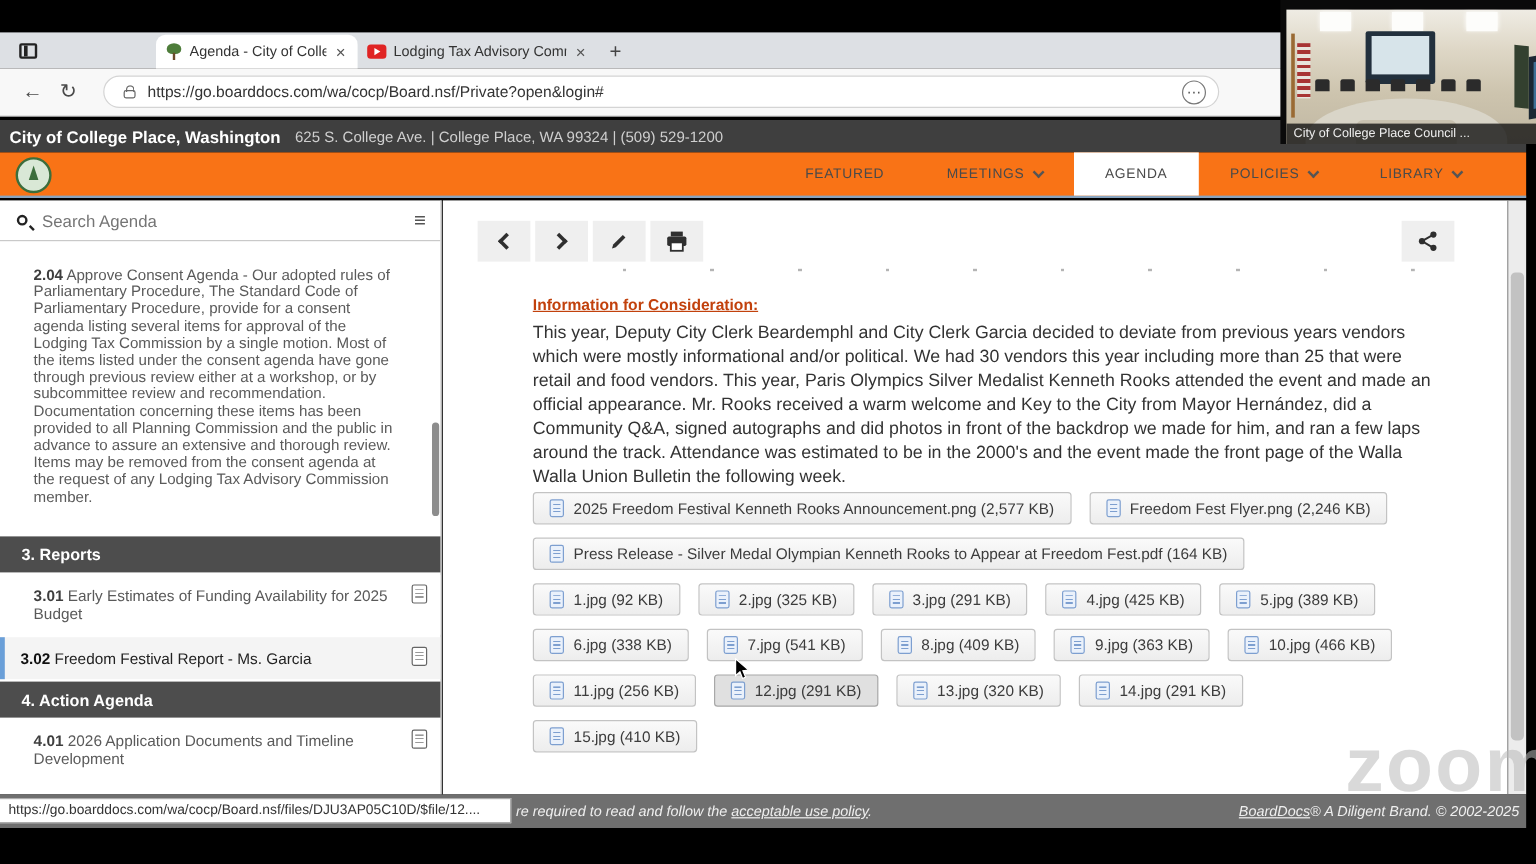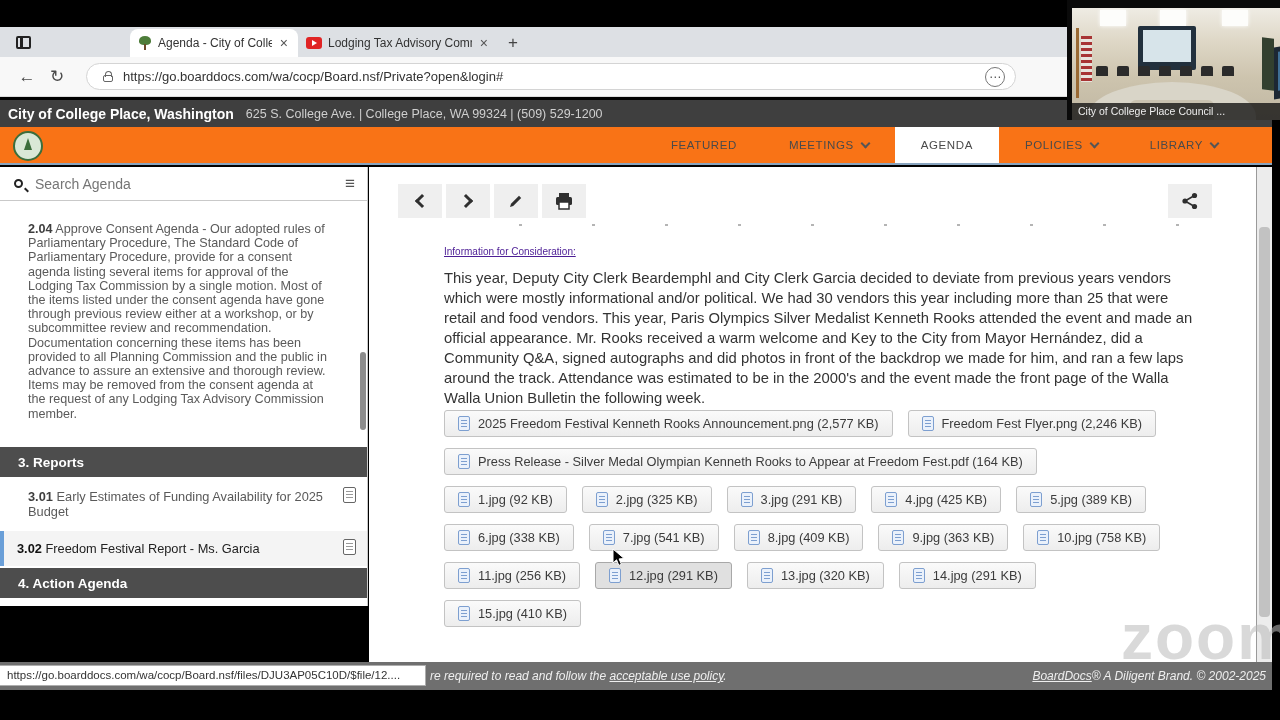--- a/index.html
+++ b/index.html
@@ -38,21 +38,21 @@
   .siteheader .t{font-size:14px;font-weight:bold;margin-left:8px;}
   .siteheader .s{font-size:12.5px;color:#cfcfcf;margin-left:12px;}
   .navbar{position:absolute;left:0;top:127px;width:1272px;height:38px;background:#f97316;border-bottom:2px solid #88a4bf;display:flex;justify-content:flex-end;align-items:stretch;padding-right:28px;}
   .seal{position:absolute;left:13px;top:4px;width:30px;height:30px;border-radius:50%;background:#d9e8d6;border:2px solid #3c6e3c;}
   .seal:before{content:'';position:absolute;left:9px;top:5px;border-left:4px solid transparent;border-right:4px solid transparent;border-bottom:12px solid #3c6e3c;}
   .nav-item{display:flex;align-items:center;padding:0 26px;font-size:11.5px;letter-spacing:.6px;color:#4a4a4a;}
   .nav-item.active{background:#fff;}
   .chev{width:7px;height:7px;border-right:2px solid #555;border-bottom:2px solid #555;transform:rotate(45deg);margin:-3px 0 0 8px;}
 
   
-  .sidebar{position:absolute;left:0;top:167px;width:368px;height:439px;background:#fff;border-right:1px solid #c9c9c9;overflow:hidden;}
+  .sidebar{position:absolute;left:0;top:167px;width:368px;height:495px;background:#fff;border-right:1px solid #c9c9c9;overflow:hidden;}
   .searchrow{height:34px;border-bottom:1px solid #c9c9c9;display:flex;align-items:center;}
   .mag{width:9px;height:9px;border:2px solid #222;border-radius:50%;position:relative;margin:0 10px 0 14px;flex:none;}
   .mag:before{content:'';position:absolute;left:8px;top:8px;width:5px;height:2px;background:#222;transform:rotate(45deg);}
   .search-ph{flex:1;font-size:14px;color:#8a8a8a;border:none;outline:none;background:transparent;}
   .hamb{font-size:17px;color:#555;margin-right:12px;}
   .item204{position:absolute;left:28px;top:55px;width:303px;font-size:12.6px;line-height:14.2px;color:#5a5a5a;}
   .item204 b{color:#3e3e3e;}
   .agenda-sections{position:absolute;left:0;top:280px;width:368px;}
   .sec-header{height:30px;background:#4d4d4d;color:#fff;font-size:13.5px;font-weight:bold;display:flex;align-items:center;padding-left:18px;margin-bottom:2px;}
   .agenda-item{position:relative;padding:10px 40px 10px 28px;font-size:12.8px;line-height:15px;color:#5a5a5a;background:#fff;margin-bottom:2px;}
@@ -67,21 +67,21 @@
   
   .main{position:absolute;left:369px;top:167px;width:887px;height:495px;background:#fff;overflow:hidden;}
   .toolbar{position:absolute;left:29px;top:17px;display:flex;gap:4px;}
   .tbtn{width:44px;height:34px;background:#efefef;display:flex;align-items:center;justify-content:center;}
   .tchev{width:10px;height:10px;border-right:3px solid #2f2f2f;border-bottom:3px solid #2f2f2f;}
   .tchev.left{transform:rotate(135deg);margin-left:4px;}
   .tchev.right{transform:rotate(-45deg);margin-right:4px;}
   .share-btn{position:absolute;right:44px;top:17px;width:44px;height:34px;background:#efefef;display:flex;align-items:center;justify-content:center;}
   .remnants{position:absolute;left:150px;top:57px;width:660px;height:2px;opacity:.55;
     background:repeating-linear-gradient(90deg,#777 0 3px,transparent 3px 73px);}
-  .info-head{position:absolute;left:75px;top:79px;font-size:10px;font-weight:normal;color:#4c1d95;text-decoration:underline;}
+  .info-head{position:absolute;left:75px;top:79px;font-size:13px;font-weight:bold;color:#c2410c;text-decoration:underline;}
   .paragraph{position:absolute;left:75px;top:101px;width:756px;font-size:14.8px;line-height:20px;color:#333;}
   .attachments{position:absolute;left:75px;top:243px;display:flex;flex-direction:column;gap:11px;}
   .att-row{display:flex;gap:15px;}
   .att-btn{display:flex;align-items:center;gap:8px;height:27px;padding:0 13px;background:linear-gradient(#fafafa,#ededed);
     border:1px solid #c3c3c3;border-radius:3px;font-size:12.8px;color:#3c3c3c;white-space:nowrap;}
   .att-btn.hovered{background:#e0e0e0;border-color:#a8a8a8;}
   .fileicon{width:12px;height:15px;border:1.5px solid #7d9fd0;border-radius:2px;background:#eaf1fb;position:relative;flex:none;}
   .fileicon:before{content:'';position:absolute;left:2px;top:3px;width:6px;height:8px;
     background:repeating-linear-gradient(180deg,#7d9fd0 0 1px,transparent 1px 3px);}
   .main-scroll{position:absolute;left:1256px;top:167px;width:16px;height:495px;background:#ececec;border-left:1px solid #9a9a9a;}
@@ -300,21 +300,21 @@
           <div class="att-btn">
     <span class="fileicon"></span>
     <span>8.jpg (409 KB)</span>
   </div>
           <div class="att-btn">
     <span class="fileicon"></span>
     <span>9.jpg (363 KB)</span>
   </div>
           <div class="att-btn">
     <span class="fileicon"></span>
-    <span>10.jpg (758 KB)</span>
+    <span>10.jpg (466 KB)</span>
   </div>
         </div>
         <div class="att-row">
           <div class="att-btn">
     <span class="fileicon"></span>
     <span>11.jpg (256 KB)</span>
   </div>
           <div class="att-btn hovered">
     <span class="fileicon"></span>
     <span>12.jpg (291 KB)</span>

